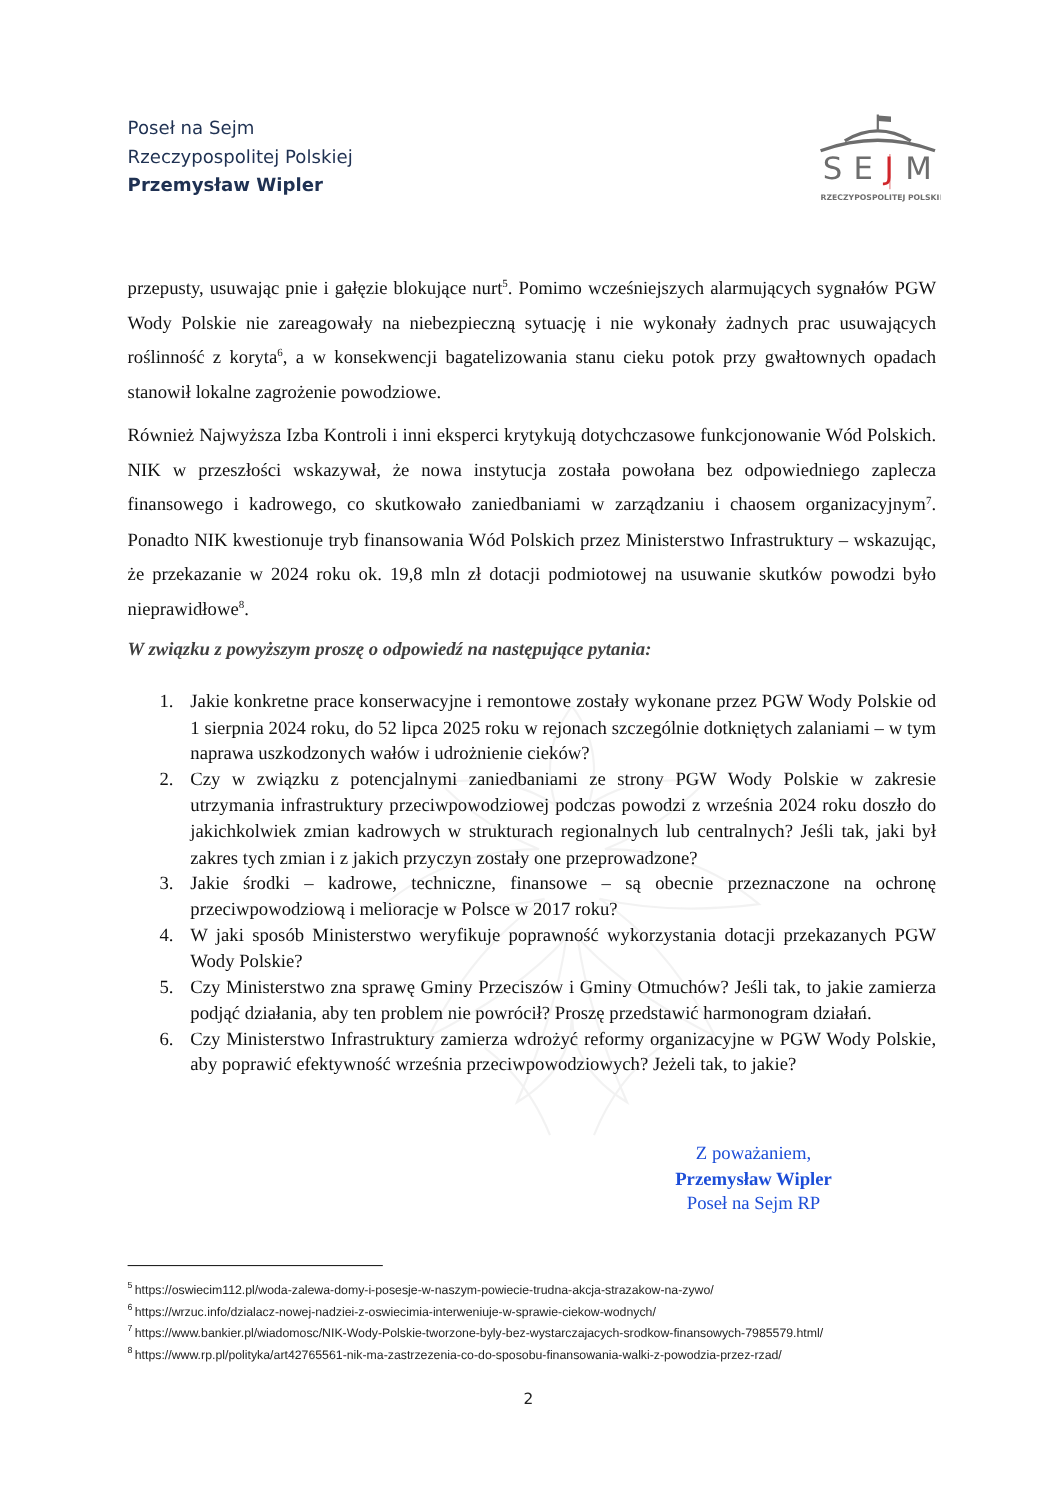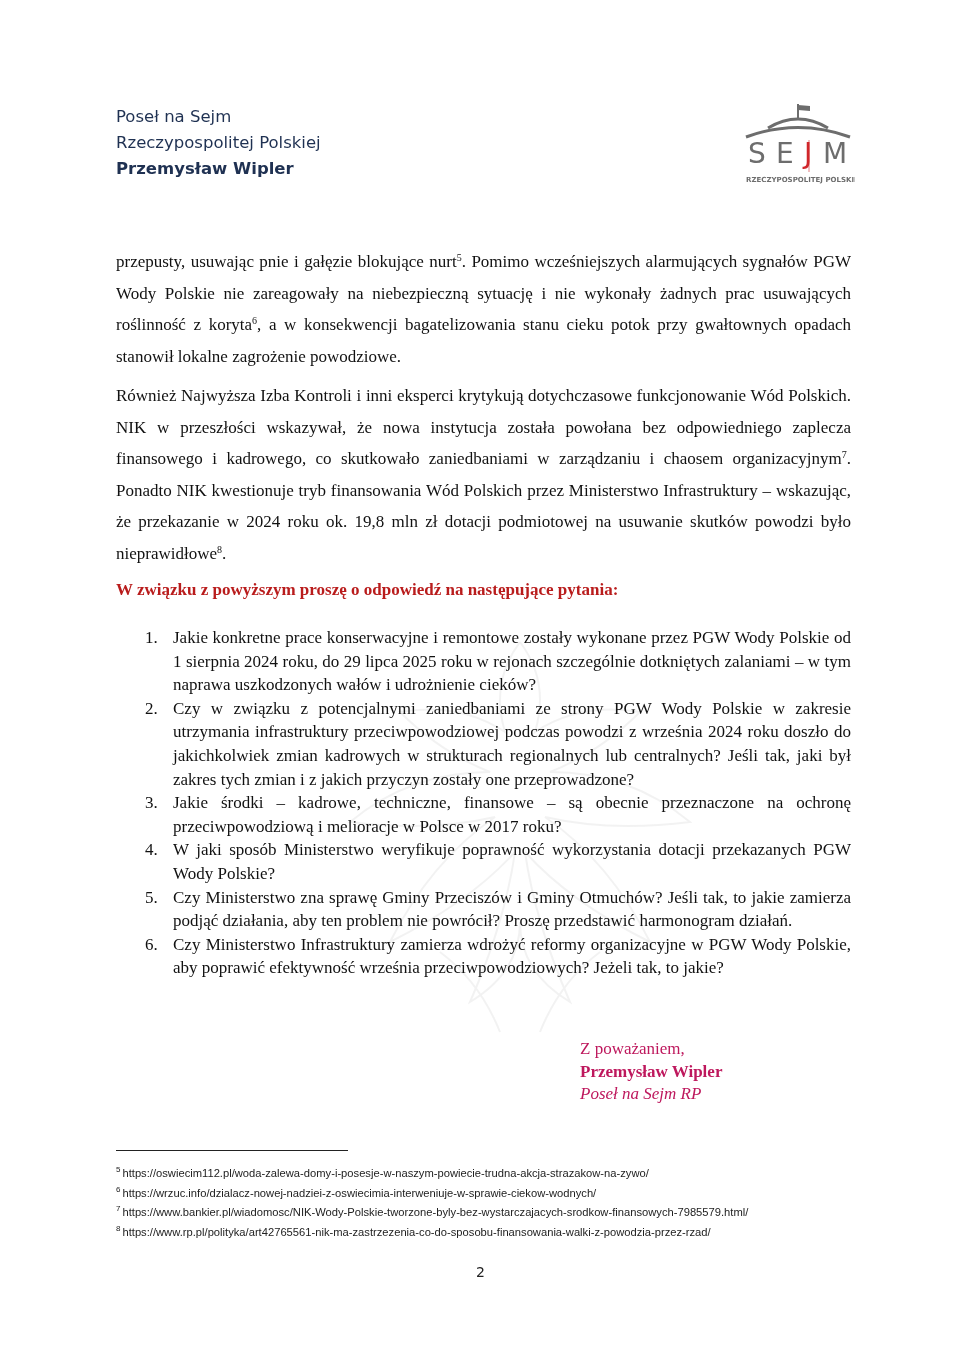--- a/index.html
+++ b/index.html
@@ -12,31 +12,31 @@
     .logo { position: absolute; left: 740px; top: 88px; width: 115px; height: 85px; }
 
     .watermark { position: absolute; left: 290px; top: 610px; width: 460px; height: 430px; opacity: 0.5; }
 
     .body-text { position: absolute; left: 116px; width: 735px; font-family: "Liberation Serif", serif; font-size: 17px; color: #111; text-align: justify; text-align-last: left; }
     .para { line-height: 31.5px; margin: 0; font-family: Liberation Serif, serif; }
     .para1 { top: 234px; }
     .para2 { top: 368px; }
     sup { font-size: 10px; line-height: 0; vertical-align: 6px; }
 
-    .heading { position: absolute; left: 116px; top: 568px; font-family: "Liberation Serif", serif; font-size: 17px; font-weight: bold; color: #b91c1c; }
+    .heading { position: absolute; left: 116px; top: 568px; font-family: "Liberation Serif", serif; font-size: 17px; font-weight: bold; color: #404040; font-style: italic; }
 
     .qlist { position: absolute; left: 116px; top: 614px; width: 735px; font-family: "Liberation Serif", serif; font-size: 17px; color: #111; line-height: 23.6px; margin: 0; padding: 0; list-style: none; }
     .qitem { display: flex; margin: 0; }
     .qnum { width: 57px; text-align: right; padding-right: 0; box-sizing: border-box; }
     .qnum span { display: inline-block; width: 28px; text-align: left; }
     .qtext { flex: 1; text-align: justify; text-align-last: left; }
 
-    .signature { position: absolute; left: 580px; top: 1026px; width: 210px; font-family: "Liberation Serif", serif; font-size: 17px; color: #be185d; line-height: 22.5px; }
+    .signature { position: absolute; left: 580px; top: 1026px; width: 210px; text-align: center; font-family: "Liberation Serif", serif; font-size: 17px; color: #1d4ed8; line-height: 22.5px; }
     .signature .name { font-weight: bold; }
-    .signature .role { font-style: italic; }
+    .signature .role { }
 
     .fn-rule { position: absolute; left: 116px; top: 1138px; width: 232px; height: 0; border-top: 1px solid #222; }
     .footnotes { position: absolute; left: 116px; top: 1152px; font-family: "Liberation Sans", sans-serif; font-size: 11.2px; color: #222; line-height: 19.5px; }
     .footnotes sup { font-size: 8px; vertical-align: 5px; margin-right: 2px; }
 
     .page-number { position: absolute; left: 476px; top: 1252px; font-family: "DejaVu Sans", sans-serif; font-size: 14px; color: #222; }
   </style>
 </head>
 <body>
 
@@ -78,21 +78,21 @@
 
   <p class="body-text para para1"><span>przepusty, usuwając pnie i gałęzie blokujące nurt</span><sup>5</sup><span>. Pomimo wcześniejszych alarmujących sygnałów PGW Wody Polskie nie zareagowały na niebezpieczną sytuację i nie wykonały żadnych prac usuwających roślinność z koryta</span><sup>6</sup><span>, a w konsekwencji bagatelizowania stanu cieku potok przy gwałtownych opadach stanowił lokalne zagrożenie powodziowe.</span></p>
 
   <p class="body-text para para2"><span>Również Najwyższa Izba Kontroli i inni eksperci krytykują dotychczasowe funkcjonowanie Wód Polskich. NIK w przeszłości wskazywał, że nowa instytucja została powołana bez odpowiedniego zaplecza finansowego i kadrowego, co skutkowało zaniedbaniami w zarządzaniu i chaosem organizacyjnym</span><sup>7</sup><span>. Ponadto NIK kwestionuje tryb finansowania Wód Polskich przez Ministerstwo Infrastruktury – wskazując, że przekazanie w 2024 roku ok. 19,8 mln zł dotacji podmiotowej na usuwanie skutków powodzi było nieprawidłowe</span><sup>8</sup><span>.</span></p>
 
   <div class="heading">W związku z powyższym proszę o odpowiedź na następujące pytania:</div>
 
   <ol class="qlist">
     <li class="qitem">
       <div class="qnum"><span>1.</span></div>
-      <div class="qtext">Jakie konkretne prace konserwacyjne i remontowe zostały wykonane przez PGW Wody Polskie od 1 sierpnia 2024 roku, do 29 lipca 2025 roku w rejonach szczególnie dotkniętych zalaniami – w tym naprawa uszkodzonych wałów i udrożnienie cieków?</div>
+      <div class="qtext">Jakie konkretne prace konserwacyjne i remontowe zostały wykonane przez PGW Wody Polskie od 1 sierpnia 2024 roku, do 52 lipca 2025 roku w rejonach szczególnie dotkniętych zalaniami – w tym naprawa uszkodzonych wałów i udrożnienie cieków?</div>
     </li>
     <li class="qitem">
       <div class="qnum"><span>2.</span></div>
       <div class="qtext">Czy w związku z potencjalnymi zaniedbaniami ze strony PGW Wody Polskie w zakresie utrzymania infrastruktury przeciwpowodziowej podczas powodzi z września 2024 roku doszło do jakichkolwiek zmian kadrowych w strukturach regionalnych lub centralnych? Jeśli tak, jaki był zakres tych zmian i z jakich przyczyn zostały one przeprowadzone?</div>
     </li>
     <li class="qitem">
       <div class="qnum"><span>3.</span></div>
       <div class="qtext">Jakie środki – kadrowe, techniczne, finansowe – są obecnie przeznaczone na ochronę przeciwpowodziową i melioracje w Polsce w 2017 roku?</div>
     </li>
     <li class="qitem">

